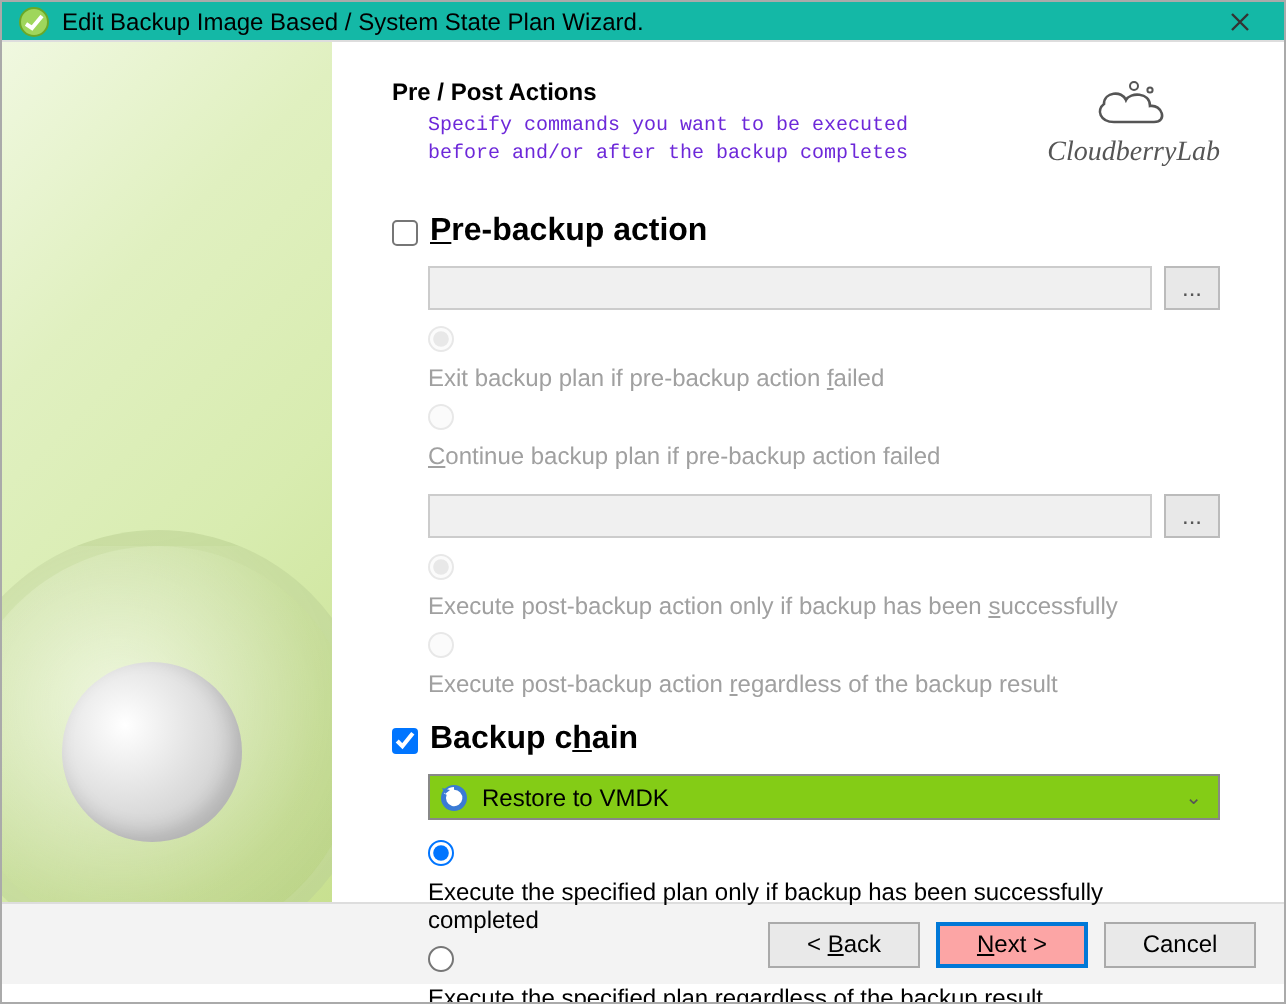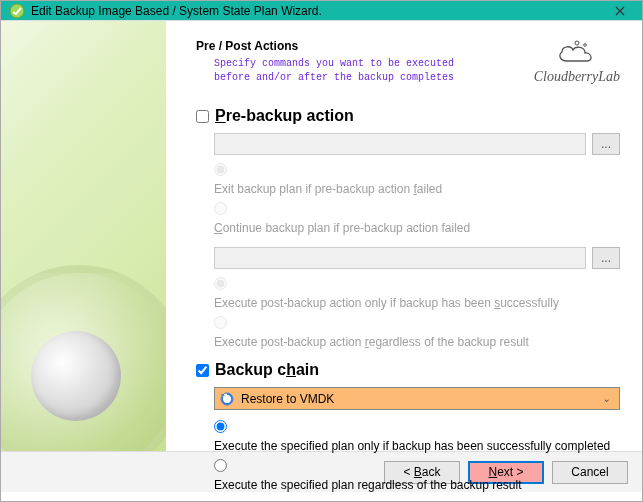--- a/index.html
+++ b/index.html
@@ -60,21 +60,21 @@
     content: '';
     position: absolute;
     bottom: 30px; left: 30px;
     width: 90px; height: 90px;
     border-radius: 50%;
     background: radial-gradient(circle at 35% 35%, #fff, #d0d0d0 70%);
     box-shadow: inset -4px -4px 10px rgba(0,0,0,0.15);
   }
   .main {
     flex: 1;
-    padding: 18px 22px 10px 30px;
+    padding: 18px 32px 10px 30px;
     position: relative;
   }
   .header-row {
     display: flex;
     justify-content: space-between;
     align-items: flex-start;
   }
   .header-text h2 {
     margin: 0 0 4px 0;
     font-size: 12px;
@@ -152,21 +152,21 @@
   .disabled input { opacity: 0.5; }
 
   .dropdown {
     margin: 0 0 10px 18px;
     height: 23px;
     border: 1px solid #888;
     display: flex;
     align-items: center;
     padding: 0 4px;
     gap: 6px;
-    background: #fdba74;
+    background: #84cc16;
   }
   .dropdown .dd-icon {
     width: 16px; height: 16px;
     display: flex; align-items: center; justify-content: center;
   }
   .dropdown .dd-text { flex: 1; font-size: 12px; }
   .dropdown .dd-arrow { font-size: 10px; color: #555; padding: 0 4px; }
 
   .footer {
     height: 41px;

